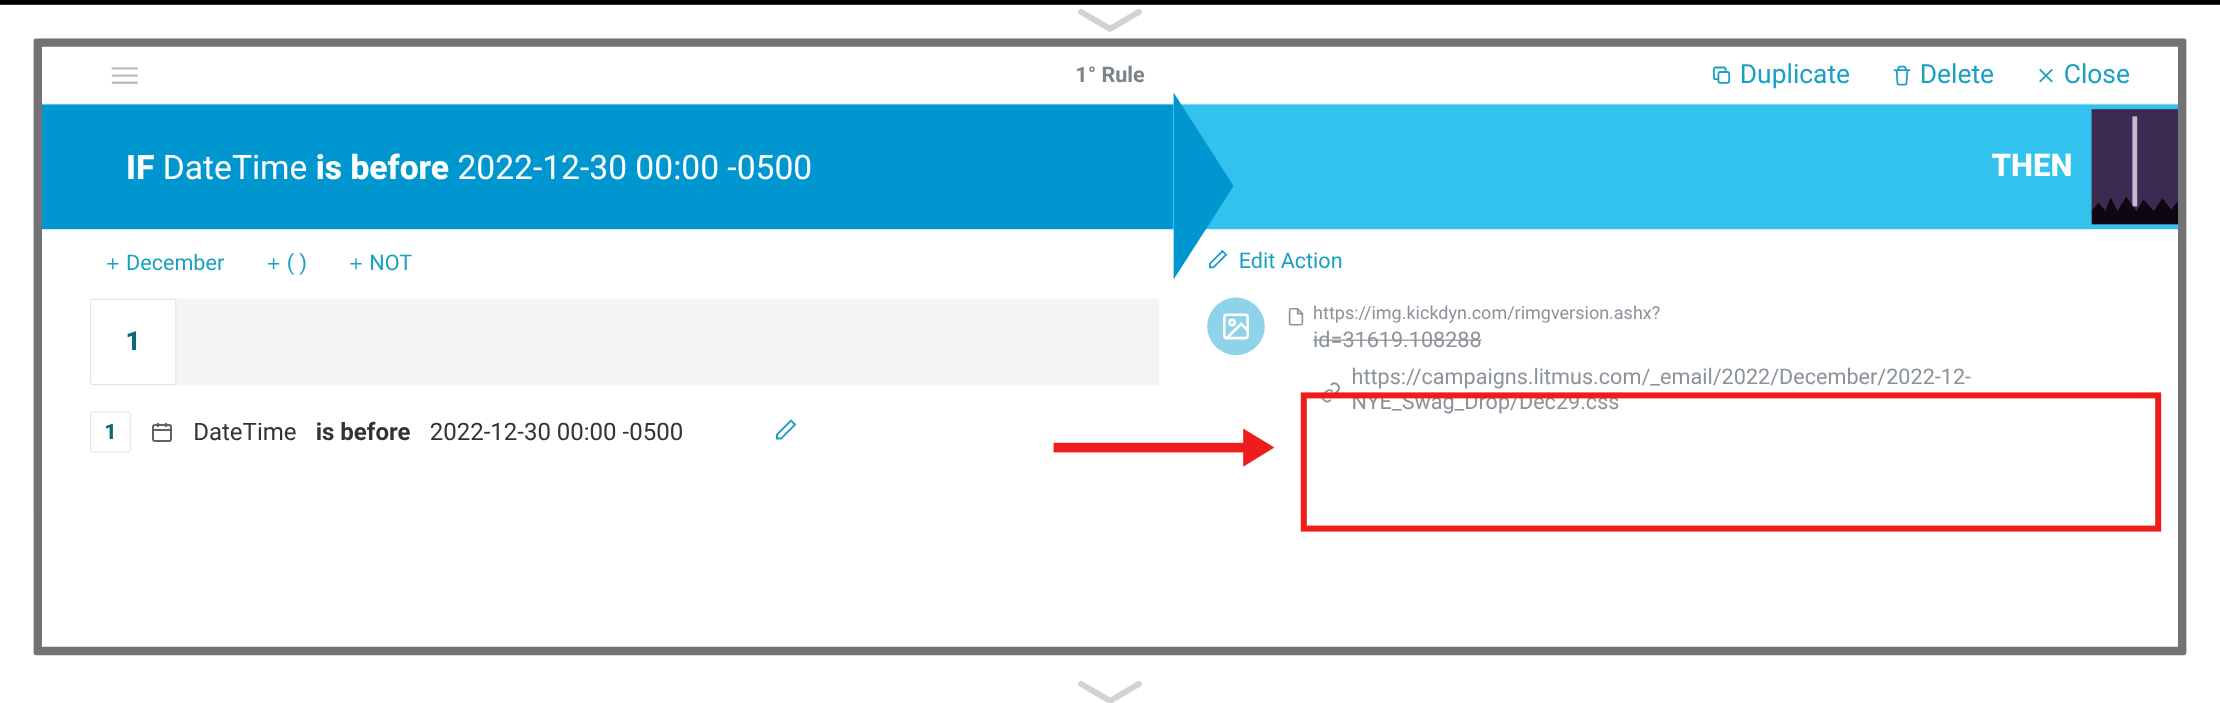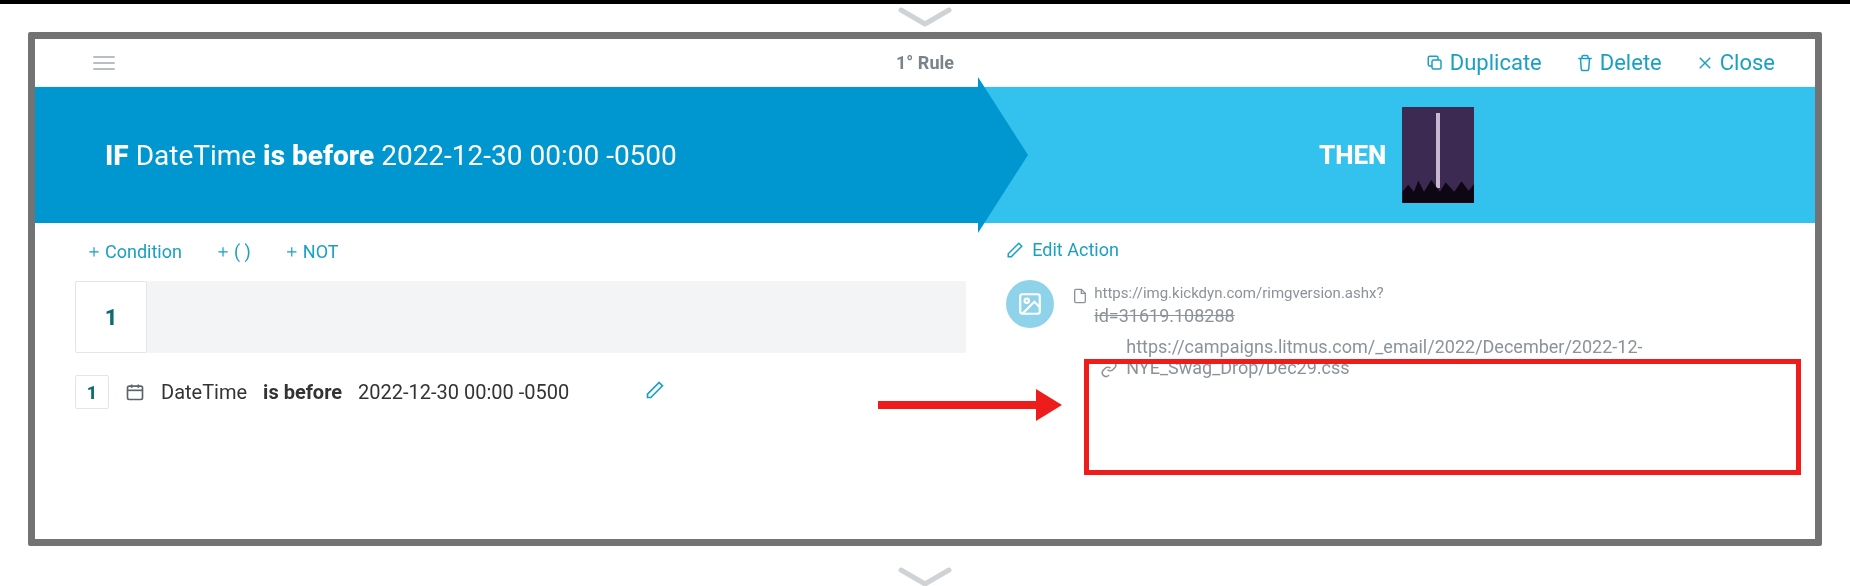--- a/index.html
+++ b/index.html
@@ -44,21 +44,21 @@
   .header-actions {
     margin-left:auto; display:flex; gap:34px; padding-right:40px;
     color:#1aa0c3; font-size:22px; align-items:center;
   }
   .header-actions .act { display:flex; align-items:center; gap:6px; cursor:pointer; }
   .header-actions svg { width:18px; height:18px; stroke:#1aa0c3; fill:none; stroke-width:2; }
 
   
   .banner {
     position: relative;
-    height: 136px;
+    height: 104px;
     margin: 0 0 0 0;
     display:flex;
   }
   .if-side {
     flex: 0 0 53%;
     background:#0097d1;
     display:flex; align-items:center;
     padding-left:70px;
     color:#fff; font-size:28px;
     position:relative;
@@ -76,21 +76,21 @@
     position:absolute; right:-50px; top:-10px; width:0; height:0;
     border-top: 78px solid transparent;
     border-bottom: 78px solid transparent;
     border-left: 50px solid #0097d1;
     z-index:1;
   }
 
   .then-side {
     flex:1;
     background:#33c1ee;
-    display:flex; align-items:center; justify-content:center;
+    display:flex; align-items:center; justify-content:flex-end;
     gap:16px;
     color:#fff; font-weight:800; font-size:26px;
     position:relative;
   }
   .preview-img {
     width:72px; height:96px;
     background:#3d2a53;
     position:relative;
     overflow:hidden;
   }
@@ -137,34 +137,34 @@
     width:34px; height:34px; border:1px solid #e3e6e8; border-radius:2px;
     display:flex; align-items:center; justify-content:center;
     color:#0b6b6f; font-weight:800; font-size:18px;
   }
   .cond-row .cal { display:inline-flex; }
   .cond-row .cal svg { width:20px; height:20px; stroke:#5c646b; fill:none; stroke-width:2; }
   .cond-row strong { font-weight:700; }
   .edit-pencil { margin-left:60px; cursor:pointer; }
   .edit-pencil svg { width:20px; height:20px; stroke:#1aa0c3; fill:none; stroke-width:2; }
 
-  .edit-action { color:#1aa0c3; font-size:18px; display:flex; align-items:center; gap:8px; cursor:pointer; }
+  .edit-action { color:#1aa0c3; font-size:18px; display:flex; align-items:flex-start; gap:8px; cursor:pointer; }
   .edit-action svg { width:18px; height:18px; stroke:#1aa0c3; fill:none; stroke-width:2; }
 
   .action-block { display:flex; gap:18px; margin-top:20px; }
   .img-badge {
     width:48px; height:48px; border-radius:50%; background:#8fd3ea;
     display:flex; align-items:center; justify-content:center; flex-shrink:0;
   }
   .img-badge svg { width:26px; height:26px; stroke:#fff; fill:none; stroke-width:2; }
   .action-details { flex:1; }
   .action-title { font-weight:700; font-size:20px; color:#4a4f55; }
   .action-line { color:#8b9299; font-size:15px; margin-top:4px; display:flex; align-items:flex-start; gap:6px; }
   .action-line svg { width:16px; height:18px; stroke:#8b9299; fill:none; stroke-width:2; flex-shrink:0; margin-top:3px; }
-  .link-line { color:#8b9299; font-size:18px; margin-top:10px; display:flex; align-items:flex-end; gap:8px; padding-left:28px; }
+  .link-line { color:#8b9299; font-size:18px; margin-top:10px; display:flex; align-items:center; gap:8px; padding-left:28px; }
   .link-line svg { width:18px; height:18px; stroke:#8b9299; fill:none; stroke-width:2; flex-shrink:0; margin-top:3px; }
   .strikethru { text-decoration:line-through; margin-left:22px; color:#8b9299; font-size:18px; }
 
   
   .red-box {
     position:absolute; border:5px solid #ef1c1c;
     top: 120px; left: 78px; right: -12px; height: 116px;
     pointer-events:none;
   }
   .red-arrow {
@@ -240,21 +240,21 @@
     </div>
     <div class="then-side">
       <span>THEN</span>
       <div class="preview-img"></div>
     </div>
   </div>
 
   <div class="body-cols">
     <div class="cond-col">
       <div class="cond-toolbar">
-        <div class="tb">＋<span>Condition</span></div>
+        <div class="tb">＋<span>December</span></div>
         <div class="tb">＋<span>( )</span></div>
         <div class="tb">＋<span>NOT</span></div>
       </div>
 
       <div class="cond-stage">
         <div class="stage-badge">1</div>
       </div>
 
       <div class="cond-row">
         <div class="mini-badge">1</div>

